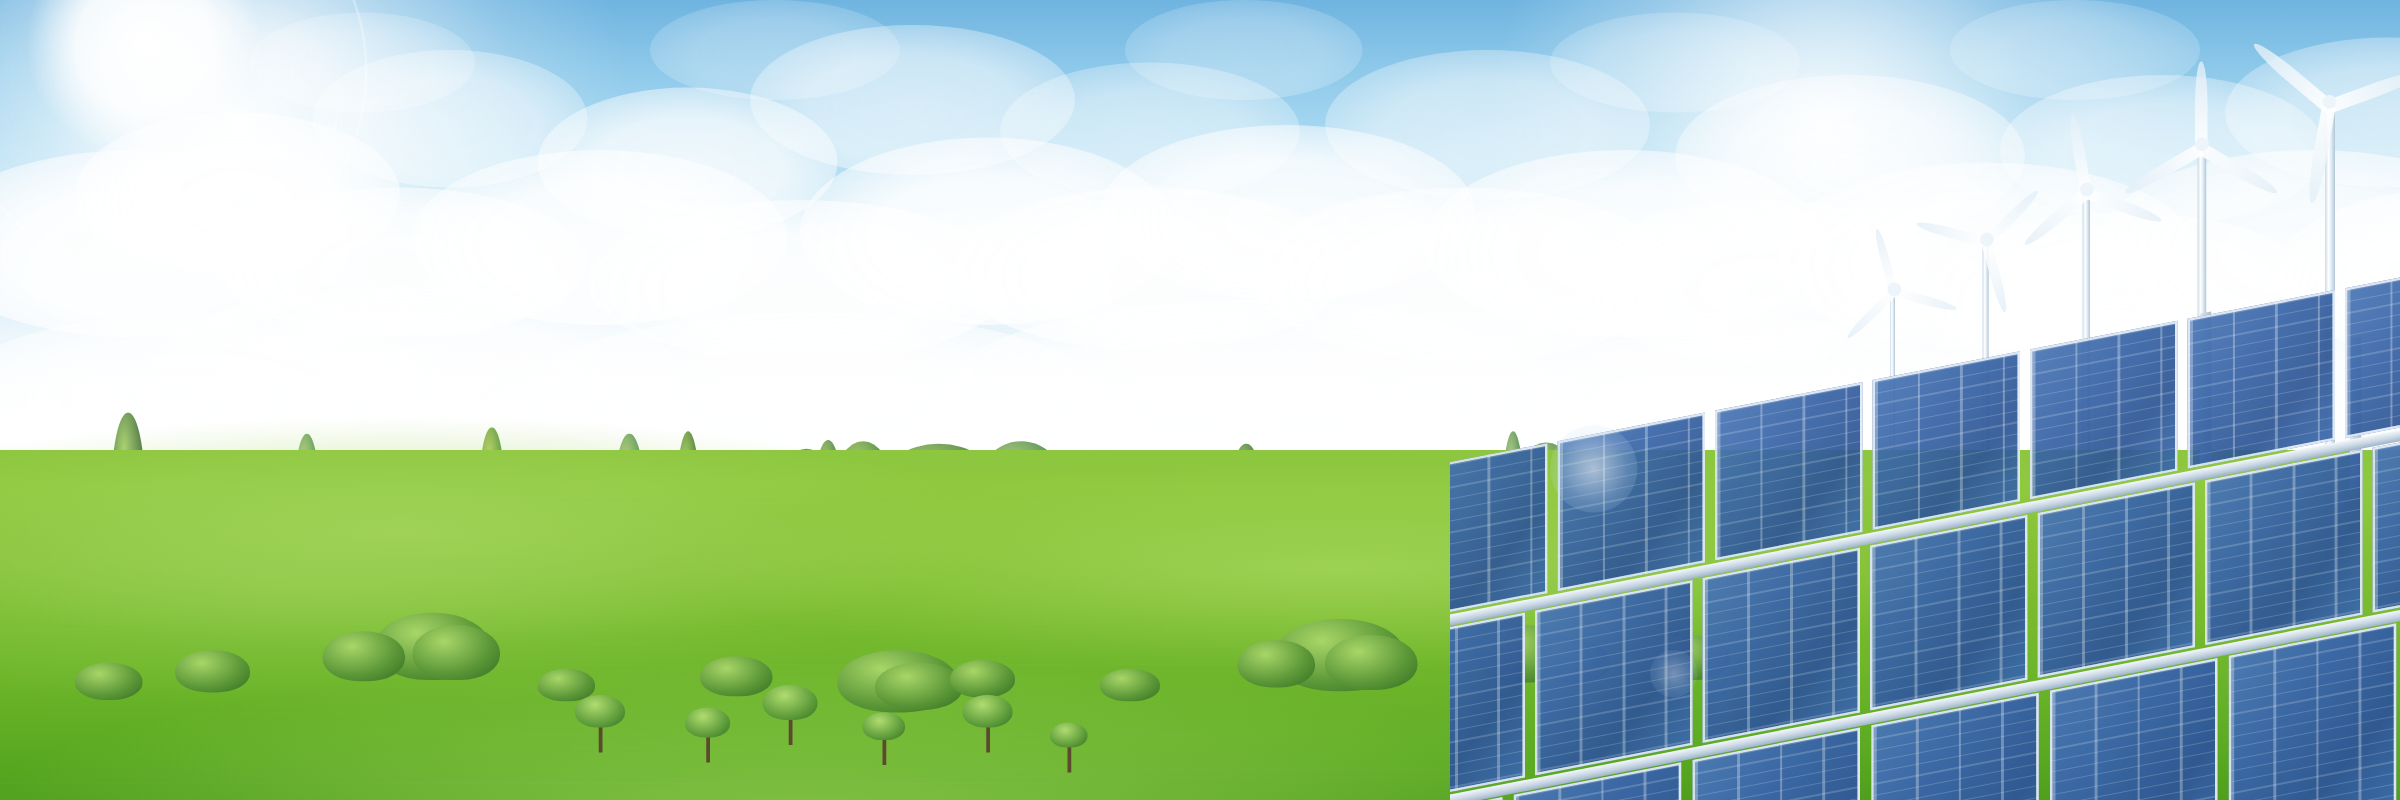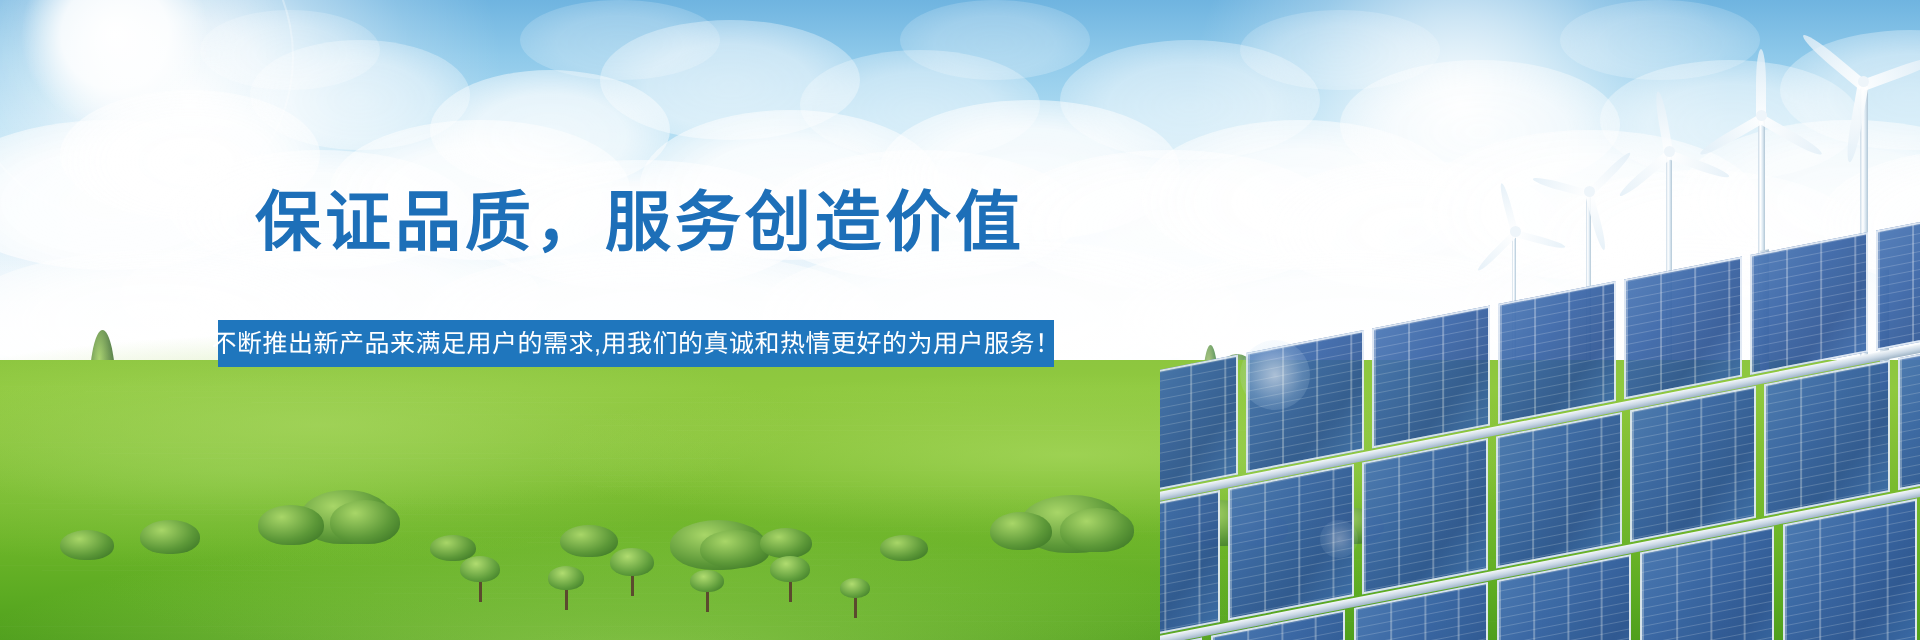--- a/index.html
+++ b/index.html
@@ -460,19 +460,15 @@
           <div class="panel" style="width: 134px; height: 150px; opacity: 0.97;"></div>
           <div class="panel" style="width: 134px; height: 150px; opacity: 0.97;"></div>
           <div class="panel" style="width: 134px; height: 150px; opacity: 0.97;"></div>
         </div>
         <div class="solar-rail" style="left: -92px; top: 428px; width: 1000px;"></div>
       </div>
     <div class="lens-flare" style="left:80px;top:120px;width:70px;height:70px;"></div>
     <div class="lens-flare" style="left:160px;top:300px;width:38px;height:38px;opacity:.6;"></div>
   </div>
 
-  <div class="headline">保证品质，服务创造价值</div>
-
-  <div class="subtitle-bar">
-    <span class="subtitle-text">不断推出新产品来满足用户的需求,用我们的真诚和热情更好的为用户服务！</span>
-  </div>
+
 
 </div>
 
 </body></html>

